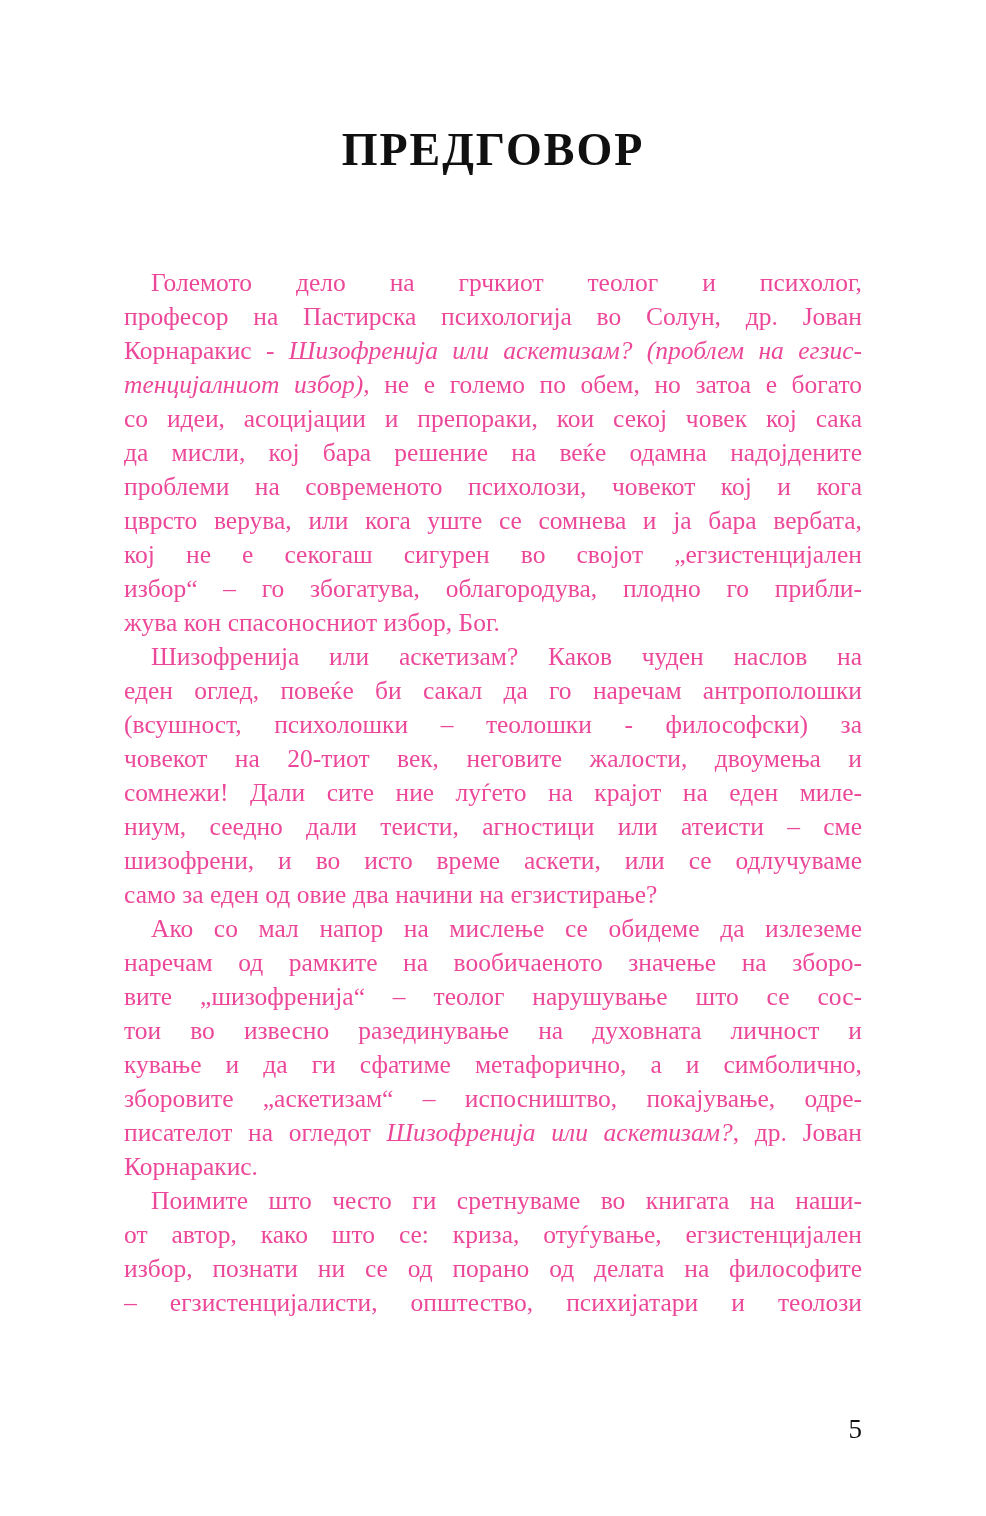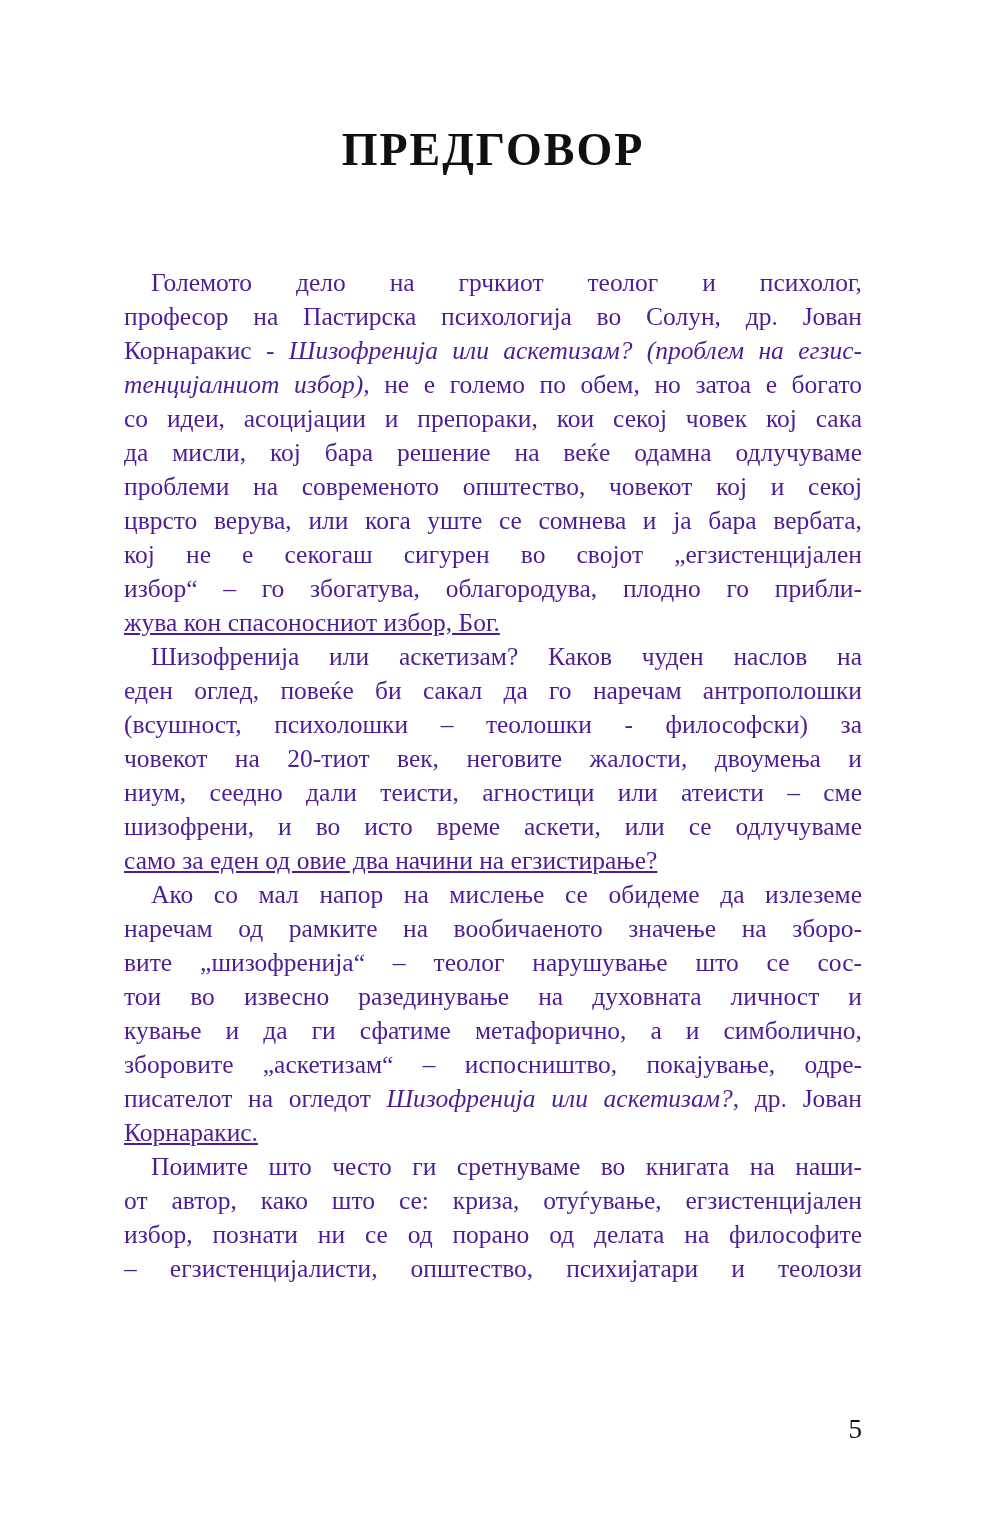--- a/index.html
+++ b/index.html
@@ -20,33 +20,33 @@
     text-align: center;
     font-size: 46px;
     font-weight: bold;
     letter-spacing: 2px;
     color: #101010;
   }
   .page-body {
     margin: 88px 124px 0 124px; 
     width: 738px;
     font-size: 25.5px;
-    color: #4c1d95;
+    color: #ec4899;
   }
   .paragraph { }
   .line {
     height: 34px;
     line-height: 34px;
     overflow: hidden;
     text-align: justify;
     text-align-last: justify;
     white-space: nowrap;
   }
   .line.first { text-indent: 27px; }
-  .line.lastline { text-align-last: left; text-decoration: underline; }
+  .line.lastline { text-align-last: left; }
   .italic { font-style: italic; }
   .page-number {
     position: absolute;
     top: 1412px;
     right: 124px;
     font-size: 27px;
     line-height: 34px;
     color: #101010;
   }
 </style>
@@ -55,32 +55,33 @@
 
 <div class="page">
   <h1 class="title">ПРЕДГОВОР</h1>
   <div class="page-body">
       <div class="paragraph">
         <div class="line first"><span>Големото дело на грчкиот теолог и психолог,</span></div>
         <div class="line"><span>професор на Пастирска психологија во Солун, др. Јован</span></div>
         <div class="line"><span>Корнаракис - </span><span class="italic">Шизофренија или аскетизам? (проблем на егзис-</span></div>
         <div class="line"><span class="italic">тенцијалниот избор)</span><span>, не е големо по обем, но затоа е богато</span></div>
         <div class="line"><span>со идеи, асоцијации и препораки, кои секој човек кој сака</span></div>
-        <div class="line"><span>да мисли, кој бара решение на веќе одамна одлучуваме</span></div>
-        <div class="line"><span>проблеми на современото општество, човекот кој и секој</span></div>
+        <div class="line"><span>да мисли, кој бара решение на веќе одамна надојдените</span></div>
+        <div class="line"><span>проблеми на современото психолози, човекот кој и кога</span></div>
         <div class="line"><span>цврсто верува, или кога уште се сомнева и ја бара вербата,</span></div>
         <div class="line"><span>кој не е секогаш сигурен во својот „егзистенцијален</span></div>
         <div class="line"><span>избор“ – го збогатува, облагородува, плодно го прибли-</span></div>
         <div class="line lastline"><span>жува кон спасоносниот избор, Бог.</span></div>
       </div>
       <div class="paragraph">
         <div class="line first"><span>Шизофренија или аскетизам? Каков чуден наслов на</span></div>
         <div class="line"><span>еден оглед, повеќе би сакал да го наречам антрополошки</span></div>
         <div class="line"><span>(всушност, психолошки – теолошки - философски) за</span></div>
         <div class="line"><span>човекот на 20-тиот век, неговите жалости, двоумења и</span></div>
+        <div class="line"><span>сомнежи! Дали сите ние луѓето на крајот на еден миле-</span></div>
         <div class="line"><span>ниум, сеедно дали теисти, агностици или атеисти – сме</span></div>
         <div class="line"><span>шизофрени, и во исто време аскети, или се одлучуваме</span></div>
         <div class="line lastline"><span>само за еден од овие два начини на егзистирање?</span></div>
       </div>
       <div class="paragraph">
         <div class="line first"><span>Ако со мал напор на мислење се обидеме да излеземе</span></div>
         <div class="line"><span>наречам од рамките на вообичаеното значење на зборо-</span></div>
         <div class="line"><span>вите „шизофренија“ – теолог нарушување што се сос-</span></div>
         <div class="line"><span>тои во извесно разединување на духовната личност и</span></div>
         <div class="line"><span>кување и да ги сфатиме метафорично, а и симболично,</span></div>

